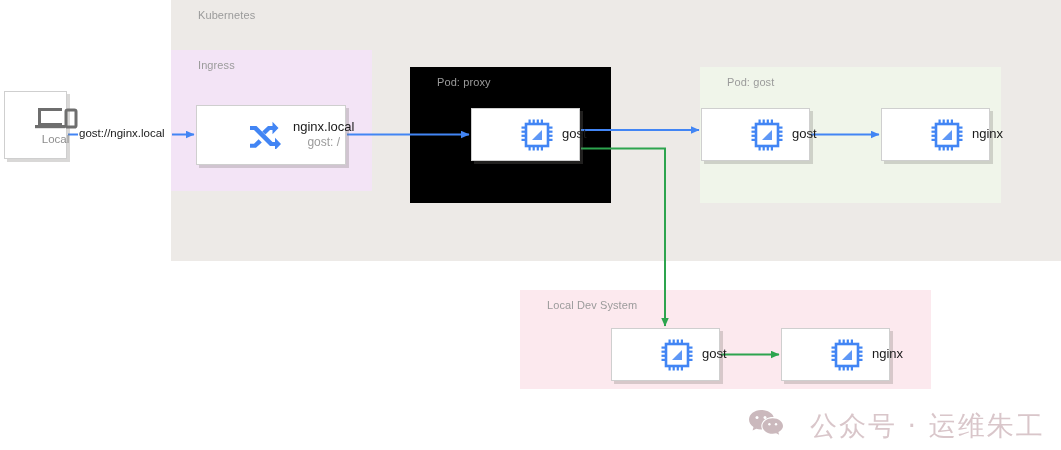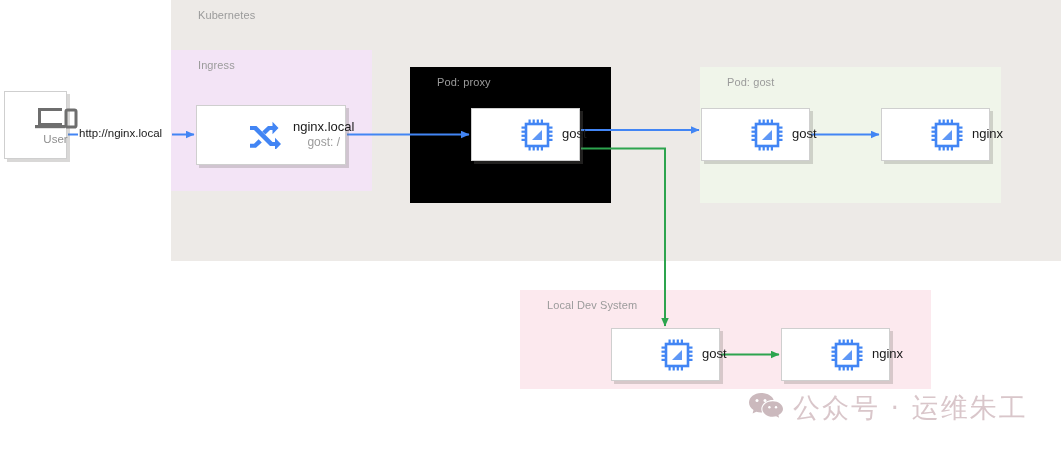--- a/index.html
+++ b/index.html
@@ -169,24 +169,24 @@
     color: #1a1a1a;
     background: transparent;
     white-space: nowrap;
     line-height: 1;
   }
 
   
   #watermark {
     position: absolute;
     left: 748px;
-    top: 390px;
+    top: 408px;
     display: flex;
-    align-items: center;
-    gap: 9px;
+    align-items: flex-start;
+    gap: 26px;
     opacity: 1;
   }
   #watermark .wm-text {
     font-size: 27px;
     color: #d9c6ca;
     letter-spacing: 2px;
     white-space: nowrap;
     font-family: "DejaVu Sans", sans-serif;
   }
 </style>
@@ -234,33 +234,33 @@
 
     <line x1="581" y1="130" x2="699" y2="130" stroke="#4285f4" stroke-width="2" marker-end="url(#arrow-blue)"></line>
 
     <line x1="811" y1="134.5" x2="879" y2="134.5" stroke="#4285f4" stroke-width="2" marker-end="url(#arrow-blue)"></line>
 
     <path d="M581,148.5 L665,148.5 L665,326" fill="none" stroke="#2da44e" stroke-width="2" marker-end="url(#arrow-green)"></path>
 
     <line x1="721" y1="354.5" x2="779" y2="354.5" stroke="#2da44e" stroke-width="2" marker-end="url(#arrow-green)"></line>
   </svg>
 
-  <div id="edge-label-url">http://nginx.local</div>
+  <div id="edge-label-url">gost://nginx.local</div>
 
   <div class="node" id="node-user">
     <span class="node-icon">
       <svg width="44" height="28" viewBox="0 0 44 28" aria-hidden="true">
 
         <path d="M4,4 h24 v3 h-21 v12 h21 v3 h-24 z" fill="#6e6e6e"></path>
         <rect x="1" y="21" width="30" height="3.2" fill="#6e6e6e"></rect>
 
         <rect x="32" y="6" width="10" height="17" rx="1.6" fill="none" stroke="#6e6e6e" stroke-width="3"></rect>
       </svg>
     </span>
-    <span class="user-label">User</span>
+    <span class="user-label">Local</span>
   </div>
 
   <div class="node" id="node-ingress">
     <span class="node-icon">
       <svg width="32" height="28" viewBox="0 0 32 28" aria-hidden="true">
         <path d="M1,5 h6.5 l16 16 h2.5 v-4.2 l6 6.2 -6 6.2 v-4.2 h-5 l-16 -16 h-4 z" fill="#4285f4"></path>
         <path d="M23.5,5 v-4.2 l6 6.2 -6 6.2 v-4.2 h-2.5 l-4.6 4.6 -3.2 -3.2 5.8 -5.4 z" fill="#4285f4"></path>
         <path d="M1,22.8 h4 l4.6 -4.6 3.2 3.2 -5.8 5.4 h-6 z" fill="#4285f4"></path>
       </svg>
     </span>

